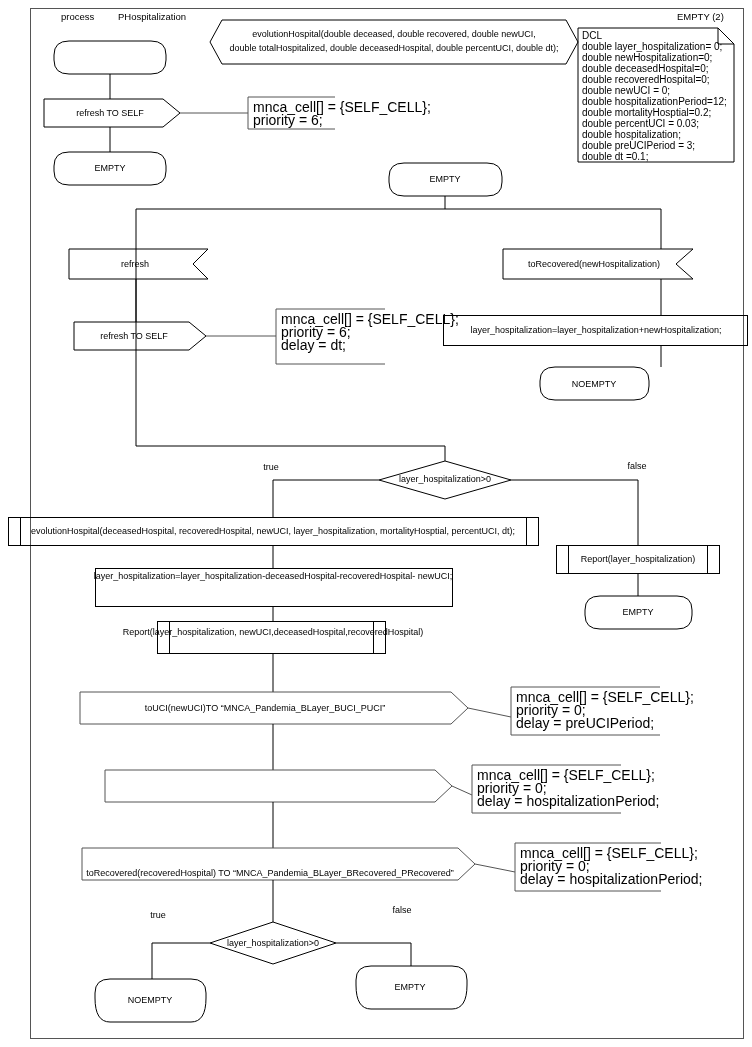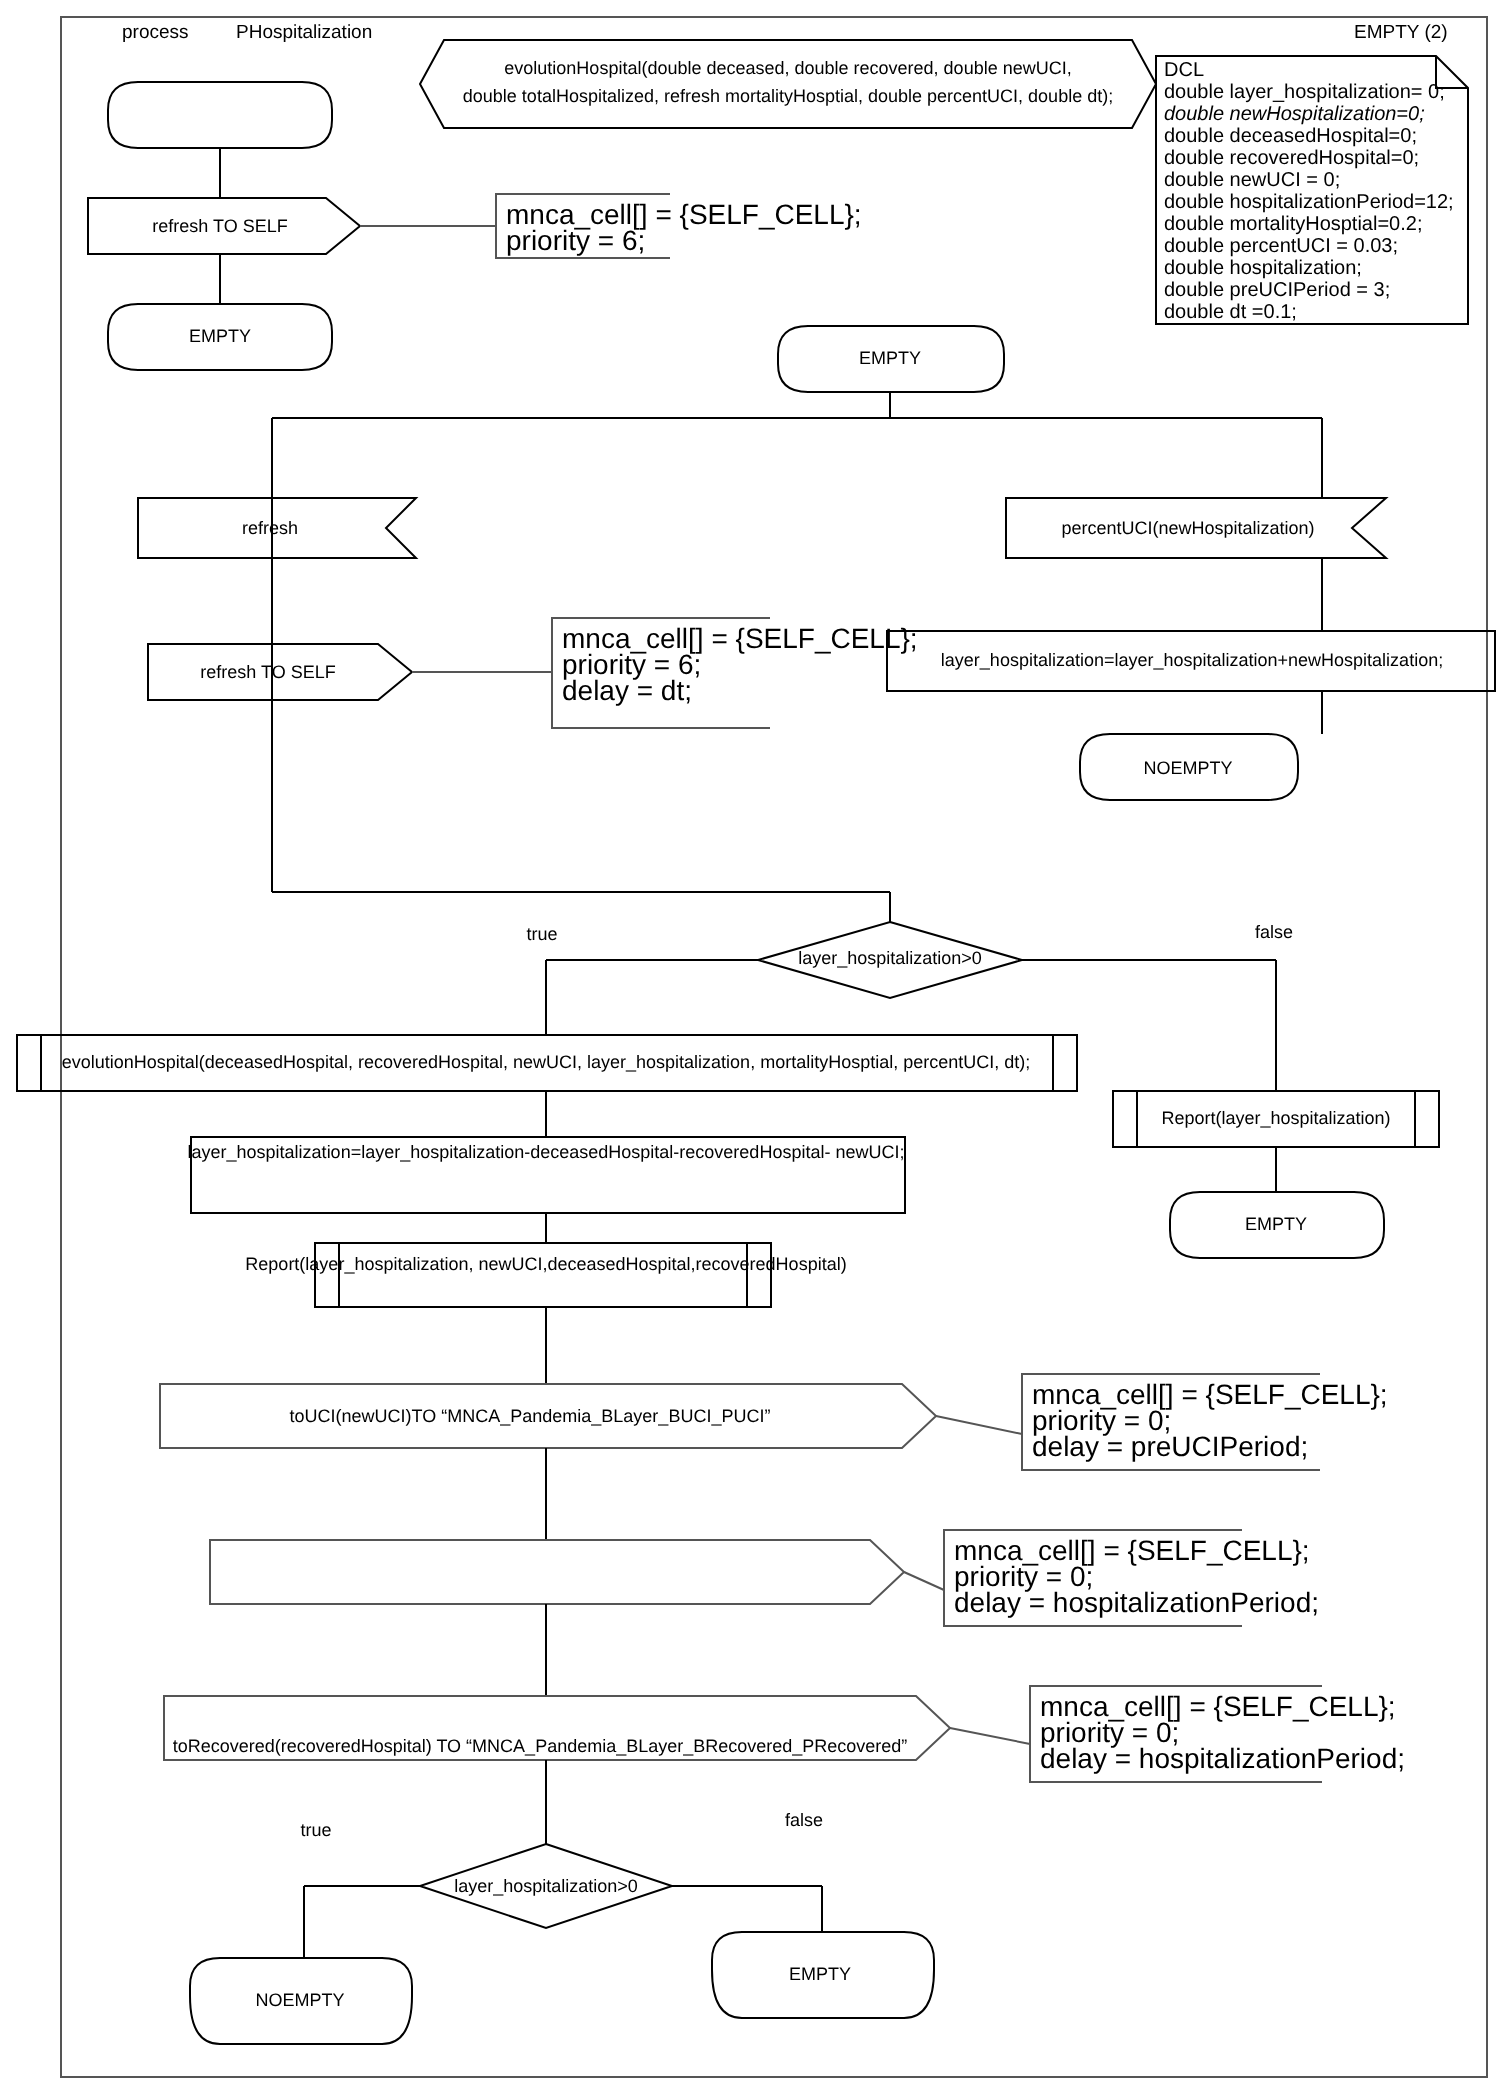--- a/index.html
+++ b/index.html
@@ -120,41 +120,41 @@
 
     <path d="M371,966 Q356,966 356,980 L356,985 Q356,1009 371,1009 L452,1009 Q467,1009 467,985 L467,980 Q467,966 452,966 Z"></path>
   </g>
 </svg>
 
 <div class="lbl ttl" style="left:61px;top:11px;">process</div>
 <div class="lbl ttl" style="left:118px;top:11px;">PHospitalization</div>
 <div class="lbl ttl" style="left:677px;top:11px;">EMPTY (2)</div>
 
 <div class="lbl ctr" style="left:394px;top:29px;">evolutionHospital(double deceased, double recovered, double newUCI,</div>
-<div class="lbl ctr" style="left:394px;top:43px;">double totalHospitalized, refresh mortalityHosptial, double percentUCI, double dt);</div>
+<div class="lbl ctr" style="left:394px;top:43px;">double totalHospitalized, double deceasedHospital, double percentUCI, double dt);</div>
 
 <div class="dcl" style="left:582px;top:31px;">DCL</div>
 <div class="dcl" style="left:582px;top:42px;">double layer_hospitalization= 0;</div>
-<div class="dcl" style="left:582px;top:53px;font-style:italic;">double newHospitalization=0;</div>
+<div class="dcl" style="left:582px;top:53px;">double newHospitalization=0;</div>
 <div class="dcl" style="left:582px;top:64px;">double deceasedHospital=0;</div>
 <div class="dcl" style="left:582px;top:75px;">double recoveredHospital=0;</div>
 <div class="dcl" style="left:582px;top:86px;">double newUCI = 0;</div>
 <div class="dcl" style="left:582px;top:97px;">double hospitalizationPeriod=12;</div>
 <div class="dcl" style="left:582px;top:108px;">double mortalityHosptial=0.2;</div>
 <div class="dcl" style="left:582px;top:119px;">double percentUCI = 0.03;</div>
 <div class="dcl" style="left:582px;top:130px;">double hospitalization;</div>
 <div class="dcl" style="left:582px;top:141px;">double preUCIPeriod = 3;</div>
 <div class="dcl" style="left:582px;top:152px;">double dt =0.1;</div>
 
 <div class="lbl ctr" style="left:110px;top:108px;">refresh TO SELF</div>
 <div class="lbl ctr" style="left:110px;top:163px;">EMPTY</div>
 <div class="lbl ctr" style="left:445px;top:174px;">EMPTY</div>
 <div class="lbl ctr" style="left:135px;top:259px;">refresh</div>
 <div class="lbl ctr" style="left:134px;top:331px;">refresh TO SELF</div>
-<div class="lbl ctr" style="left:594px;top:259px;">percentUCI(newHospitalization)</div>
+<div class="lbl ctr" style="left:594px;top:259px;">toRecovered(newHospitalization)</div>
 <div class="lbl ctr" style="left:596px;top:325px;">layer_hospitalization=layer_hospitalization+newHospitalization;</div>
 <div class="lbl ctr" style="left:594px;top:379px;">NOEMPTY</div>
 
 <div class="lbl ctr" style="left:445px;top:474px;">layer_hospitalization&gt;0</div>
 <div class="lbl ctr" style="left:271px;top:462px;">true</div>
 <div class="lbl ctr" style="left:637px;top:461px;">false</div>
 
 <div class="lbl ctr" style="left:273px;top:571px;">layer_hospitalization=layer_hospitalization-deceasedHospital-recoveredHospital- newUCI;</div>
 <div class="lbl ctr" style="left:273px;top:526px;">evolutionHospital(deceasedHospital, recoveredHospital, newUCI, layer_hospitalization, mortalityHosptial, percentUCI, dt);</div>
 <div class="lbl ctr" style="left:273px;top:627px;">Report(layer_hospitalization, newUCI,deceasedHospital,recoveredHospital)</div>

